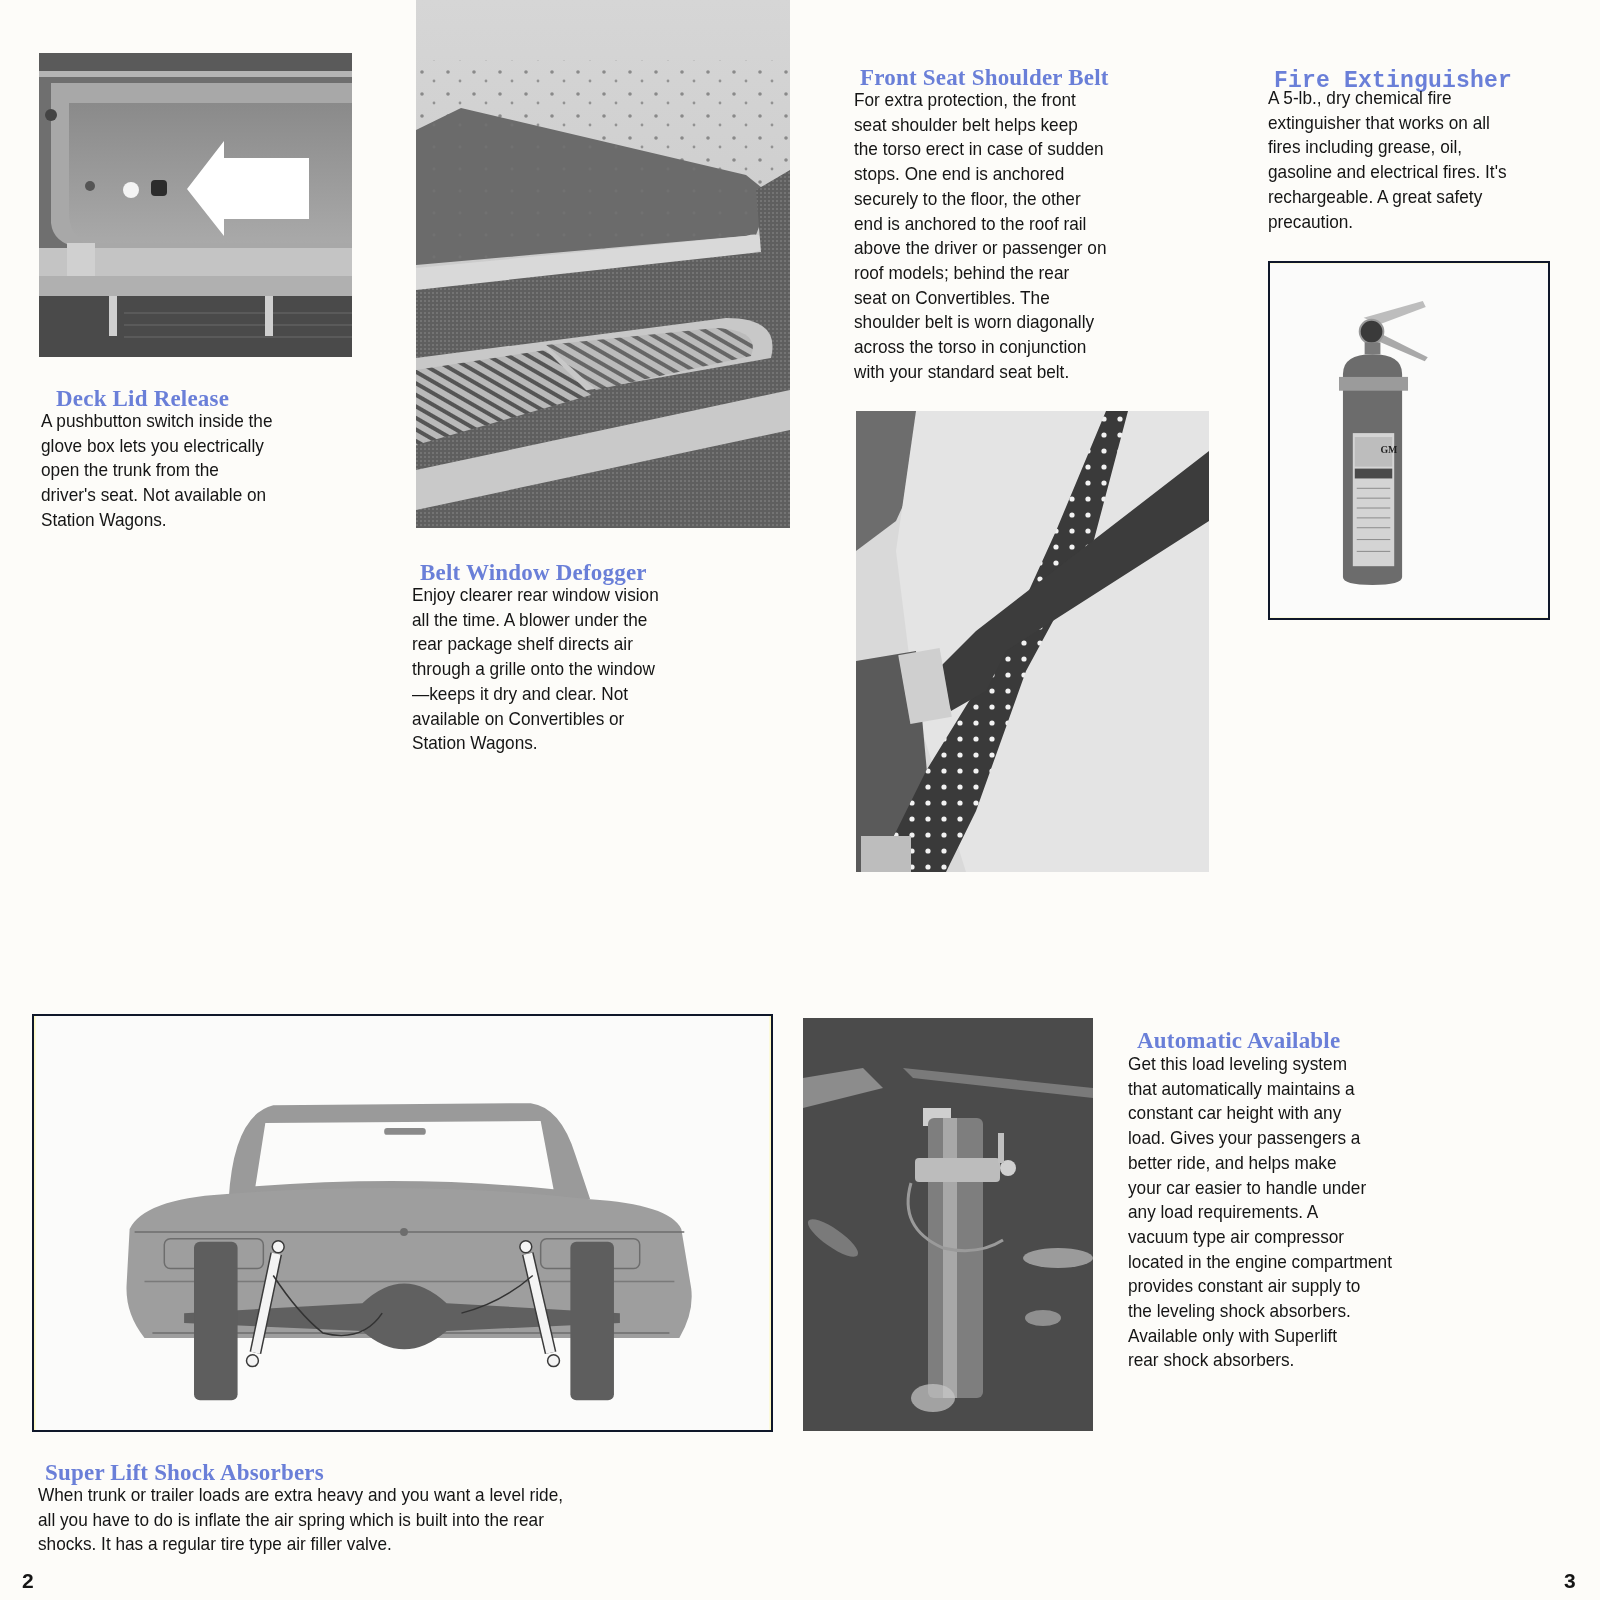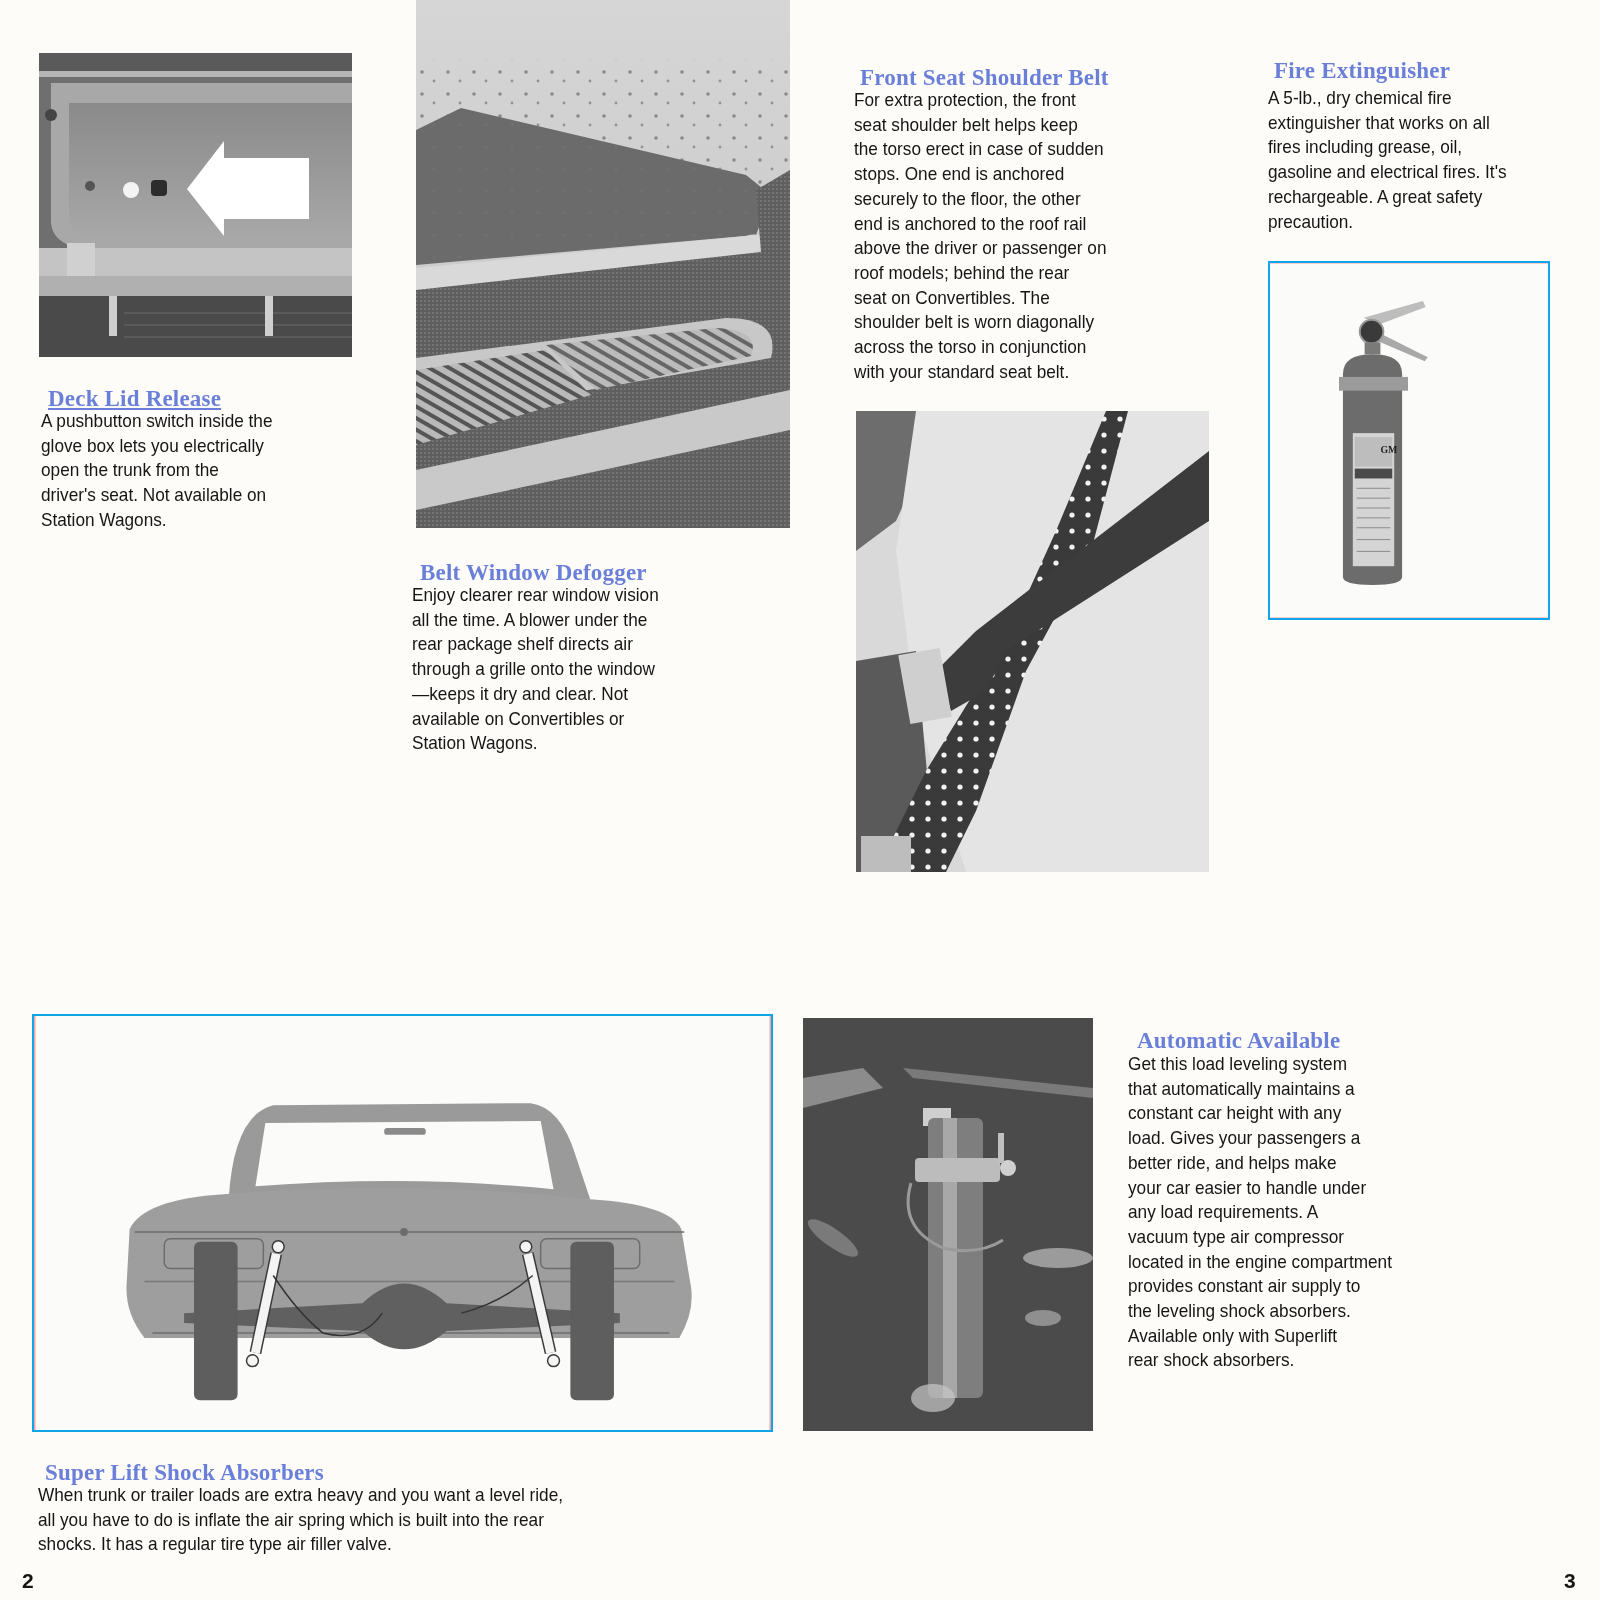--- a/index.html
+++ b/index.html
@@ -36,22 +36,22 @@
       transform-origin: left top;
     }
     .body-text span.line { display: block; white-space: nowrap; }
     .photo {
       position: absolute;
       overflow: hidden;
     }
     .photo svg { display: block; width: 100%; height: 100%; }
     .framed {
       position: absolute;
-      border: 2px solid #0ea5e9;
-      background: #fca5a5;
+      border: 2px solid #0f172a;
+      background: #fef9c3;
       box-sizing: border-box;
       overflow: hidden;
     }
     .page-num {
       position: absolute;
       font-family: "Liberation Sans", "DejaVu Sans", sans-serif;
       font-weight: bold;
       font-size: 21px;
       color: #151515;
     }
@@ -83,21 +83,21 @@
     <rect x="0" y="243" width="313" height="61" fill="#4a4a4a"></rect>
     <g stroke="#6a6a6a" stroke-width="1">
       <line x1="85" y1="260" x2="313" y2="260"></line>
       <line x1="85" y1="272" x2="313" y2="272"></line>
       <line x1="85" y1="284" x2="313" y2="284"></line>
     </g>
     <rect x="70" y="243" width="8" height="40" fill="#cfcfcf"></rect>
     <rect x="226" y="243" width="8" height="40" fill="#cfcfcf"></rect>
   </svg>
 </div>
-<h2 class="heading" style="left:40px; top:378px;text-decoration:underline;">Deck Lid Release</h2>
+<h2 class="heading" style="left:48px; top:378px;">Deck Lid Release</h2>
 <div class="body-text" style="left:41px; top:409px;">
   <span class="line">A pushbutton switch inside the</span>
   <span class="line">glove box lets you electrically</span>
   <span class="line">open the trunk from the</span>
   <span class="line">driver's seat. Not available on</span>
   <span class="line">Station Wagons.</span>
 </div>
 
 <div class="photo" style="left:416px; top:0px; width:374px; height:528px;">
   <svg viewBox="0 0 374 528" preserveAspectRatio="none">
@@ -169,21 +169,21 @@
     <path d="M0 0 L90 0 L40 110 L0 140 Z" fill="#6d6d6d"></path>
     <path d="M60 0 L353 0 L353 461 L110 461 L60 300 L40 140 Z" fill="#e4e4e4"></path>
     <path d="M0 250 L60 240 L80 461 L0 461 Z" fill="#5a5a5a"></path>
     <path d="M250 0 L272 0 L235 140 L170 260 L120 400 L90 461 L20 461 L70 360 L150 230 L200 120 Z" fill="url(#dots)"></path>
     <path d="M353 40 L353 110 L150 240 L130 280 L95 300 L80 260 L120 220 Z" fill="#3c3c3c"></path>
     <rect x="48" y="240" width="42" height="70" fill="#cfcfcf" transform="rotate(-10 69 275)"></rect>
     <rect x="5" y="425" width="50" height="36" fill="#bdbdbd"></rect>
   </svg>
 </div>
 
-<h2 class="heading" style="left:1266px; top:50px;">Fire Extinguisher</h2>
+<h2 class="heading" style="left:1266px; top:60px;font-family:Liberation Mono, monospace;">Fire Extinguisher</h2>
 <div class="body-text" style="left:1268px; top:86px;">
   <span class="line">A 5-lb., dry chemical fire</span>
   <span class="line">extinguisher that works on all</span>
   <span class="line">fires including grease, oil,</span>
   <span class="line">gasoline and electrical fires. It's</span>
   <span class="line">rechargeable. A great safety</span>
   <span class="line">precaution.</span>
 </div>
 <div class="framed" style="left:1268px; top:261px; width:282px; height:359px;">
   <svg viewBox="0 0 282 359" width="100%" height="100%">

